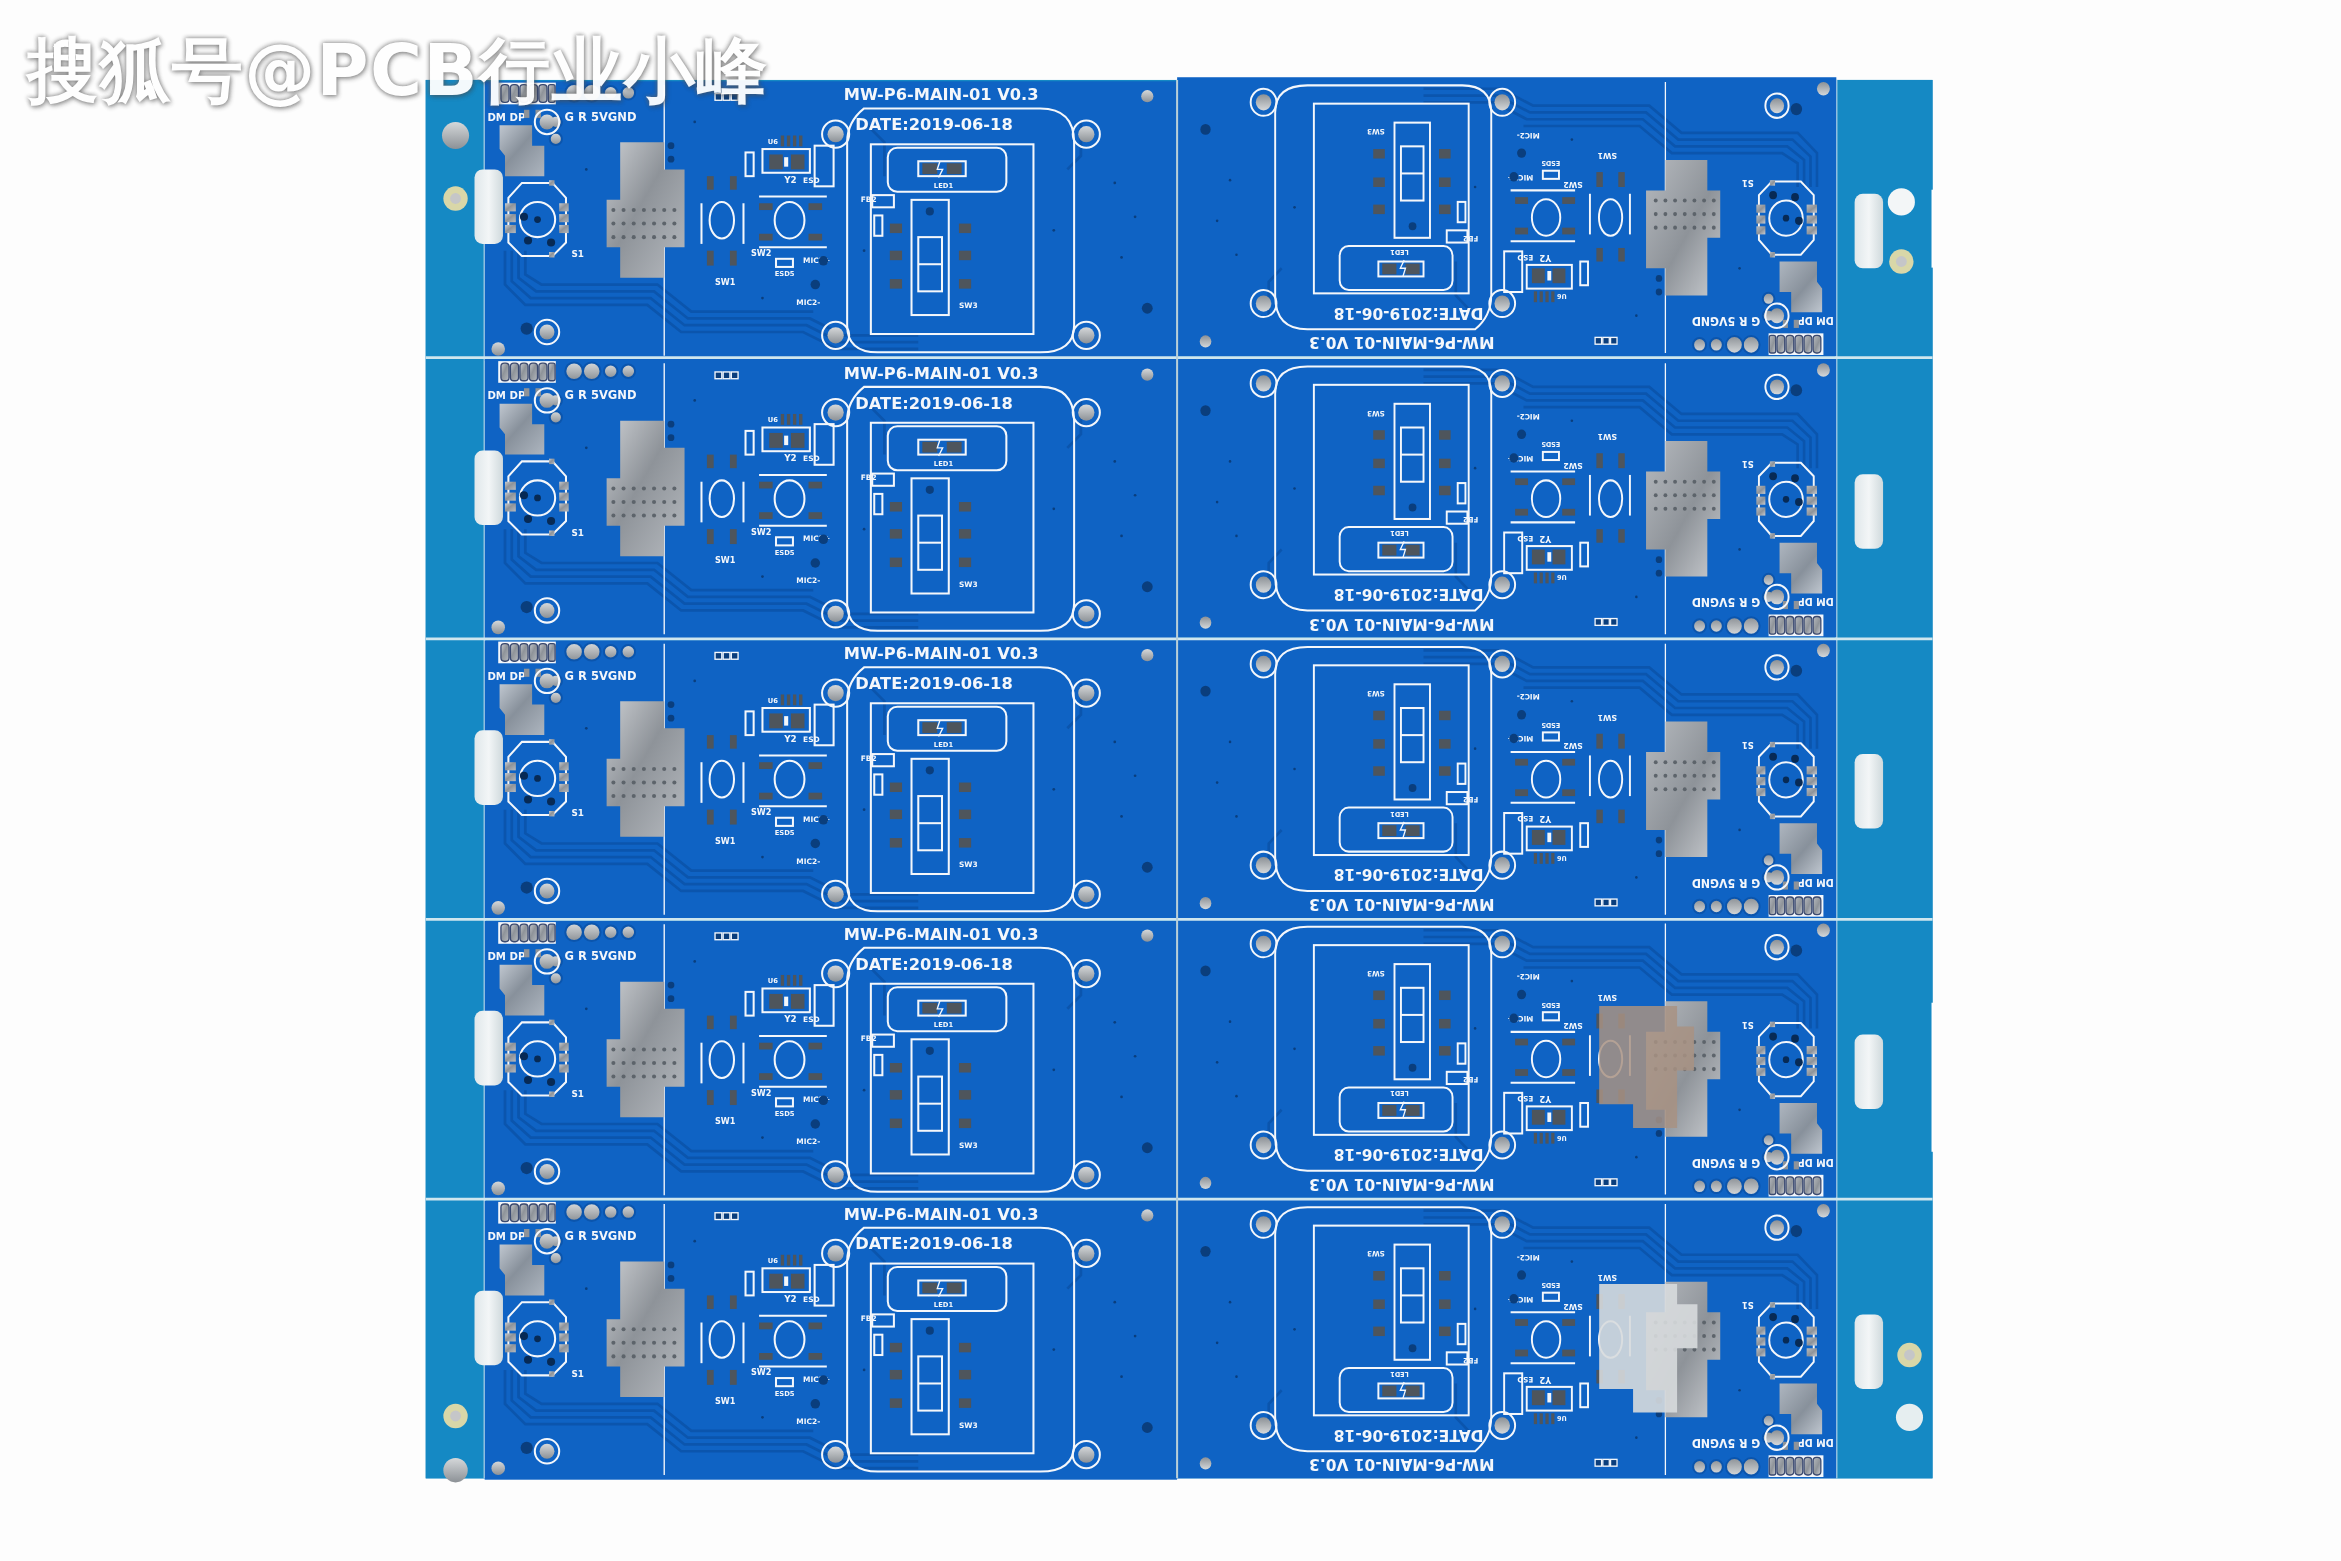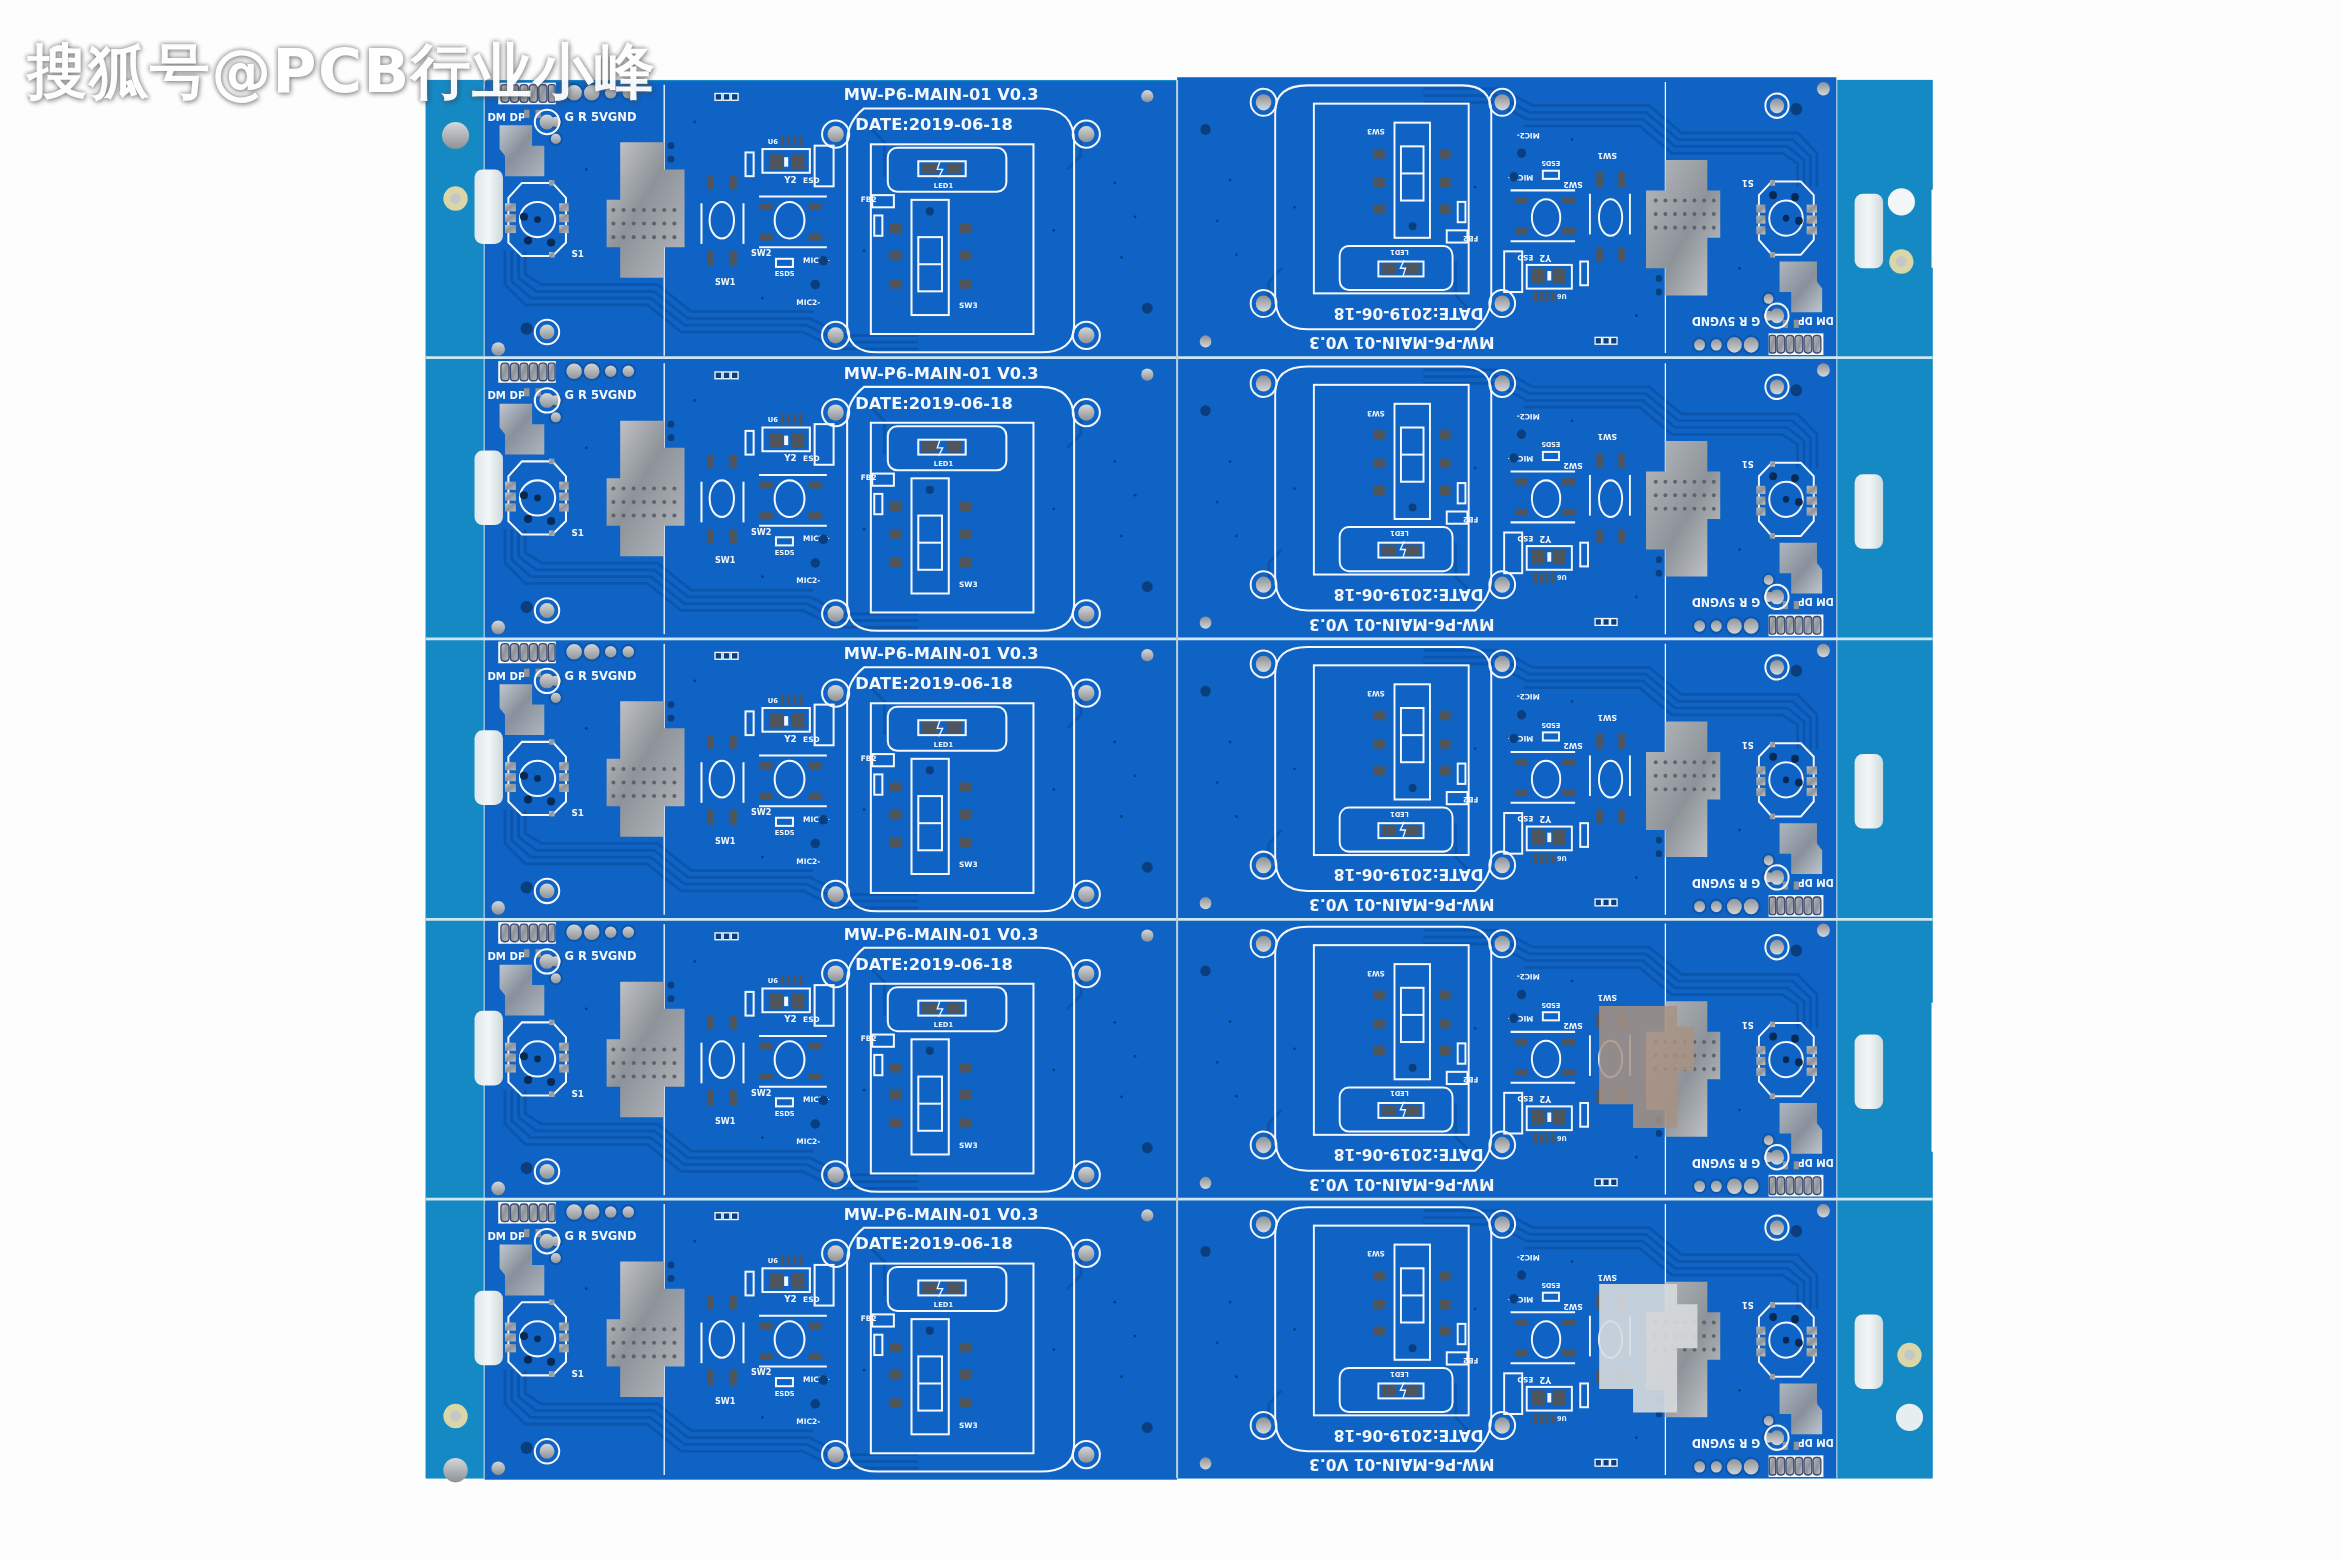--- a/index.html
+++ b/index.html
@@ -1,21 +1,21 @@
 <!DOCTYPE html>
 <html style="font-size:11px"><head>
 <meta charset="utf-8">
 <style>
   html, body { margin: 0; padding: 0; background: #ffffff; }
   body { width: 2342px; height: 1561px; position: relative; overflow: hidden; font-family: "DejaVu Sans", sans-serif; }
   #photo { position: absolute; left: 0; top: 0; width: 2342px; height: 1561px; background: #fdfdfd; }
   #panel-svg { position: absolute; left: 0; top: 0; }
   .watermark {
     position: absolute; left: 27px; top: 20.3px; height: 102px;
-    font-family: "DejaVu Sans", sans-serif; font-size: 60px; font-weight: bold; color: #ffffff;
+    font-family: "DejaVu Sans", sans-serif; font-size: 71px; font-weight: bold; color: #ffffff;
     letter-spacing: 1.4px; white-space: nowrap; line-height: 102px;
     text-shadow: 0 0 4.1px rgba(90,90,90,0.55), 1.4px 2px 5.4px rgba(60,60,60,0.45), -1.4px -0.7px 4.1px rgba(120,120,120,0.35);
     opacity: 0.95;
   }
   .silk { font-family: "DejaVu Sans", sans-serif; font-weight: bold; fill: #f4f7fb; }
 </style>
 </head>
 <body>
 
 <div id="photo">

